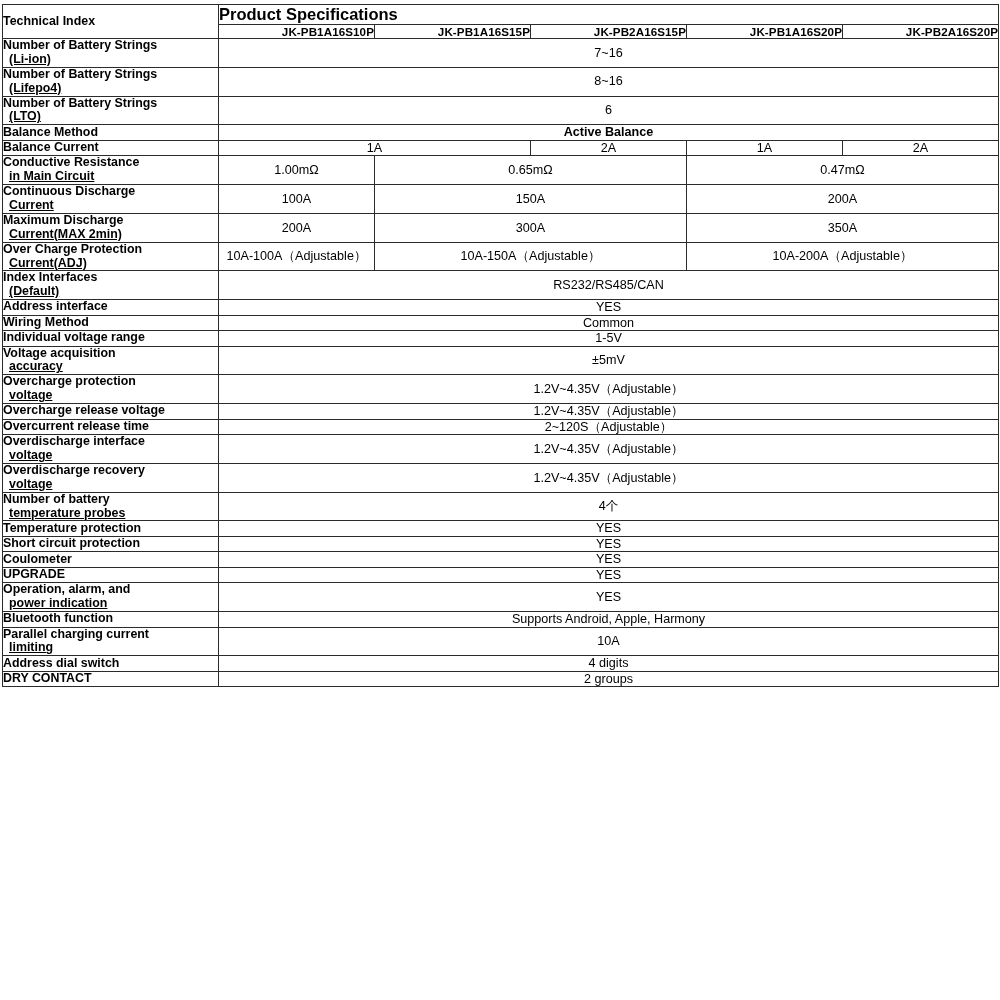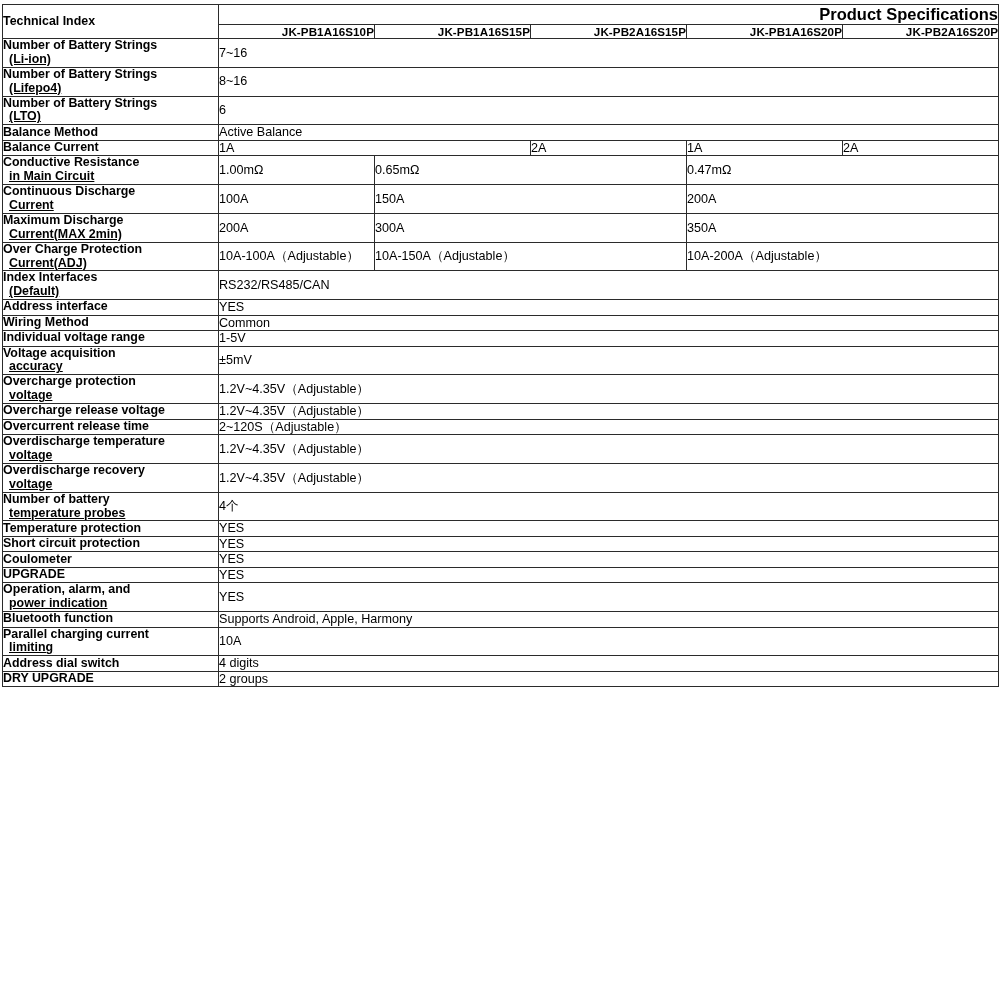--- a/index.html
+++ b/index.html
@@ -38,40 +38,40 @@
     text-align: left;
     padding: 3px 2px 3px 5px;
     line-height: 1.12;
   }
   .idx .l2 {
     display: block;
     padding-left: 6px;
     text-decoration: underline;
   }
   .title-cell {
-    text-align: right;
+    text-align: left;
     font-weight: bold;
     font-size: 16.5px;
     padding: 5px 0 5px 0;
   }
   .model {
     text-align: right;
     font-weight: bold;
     font-size: 11.6px;
     padding: 6px 0 6px 0;
     letter-spacing: 0.1px;
   }
   .val {
-    text-align: left;
+    text-align: center;
     font-size: 12.6px;
     padding: 7px 2px 7px 2px;
     line-height: 1.15;
   }
   .val.bold {
-    font-weight: normal;
+    font-weight: bold;
   }
 </style>
 </head>
 <body>
 
 <div class="sheet">
   <table class="spec">
     <colgroup>
       <col style="width:216px">
       <col style="width:156px">
@@ -165,21 +165,21 @@
         </tr>
         <tr>
           <td class="idx"><span>Overcharge release voltage</span></td>
           <td class="val" colspan="5">1.2V~4.35V（Adjustable）</td>
         </tr>
         <tr>
           <td class="idx"><span>Overcurrent release time</span></td>
           <td class="val" colspan="5">2~120S（Adjustable）</td>
         </tr>
         <tr>
-          <td class="idx"><span>Overdischarge temperature</span><span class="l2">voltage</span></td>
+          <td class="idx"><span>Overdischarge interface</span><span class="l2">voltage</span></td>
           <td class="val" colspan="5">1.2V~4.35V（Adjustable）</td>
         </tr>
         <tr>
           <td class="idx"><span>Overdischarge recovery</span><span class="l2">voltage</span></td>
           <td class="val" colspan="5">1.2V~4.35V（Adjustable）</td>
         </tr>
         <tr>
           <td class="idx"><span>Number of battery</span><span class="l2">temperature probes</span></td>
           <td class="val" colspan="5">4个</td>
         </tr>
@@ -209,18 +209,18 @@
         </tr>
         <tr>
           <td class="idx"><span>Parallel charging current</span><span class="l2">limiting</span></td>
           <td class="val" colspan="5">10A</td>
         </tr>
         <tr>
           <td class="idx"><span>Address dial switch</span></td>
           <td class="val" colspan="5">4 digits</td>
         </tr>
         <tr>
-          <td class="idx"><span>DRY UPGRADE</span></td>
+          <td class="idx"><span>DRY CONTACT</span></td>
           <td class="val" colspan="5">2 groups</td>
         </tr>
       </tbody>
   </table>
 </div>
 
 </body></html>

